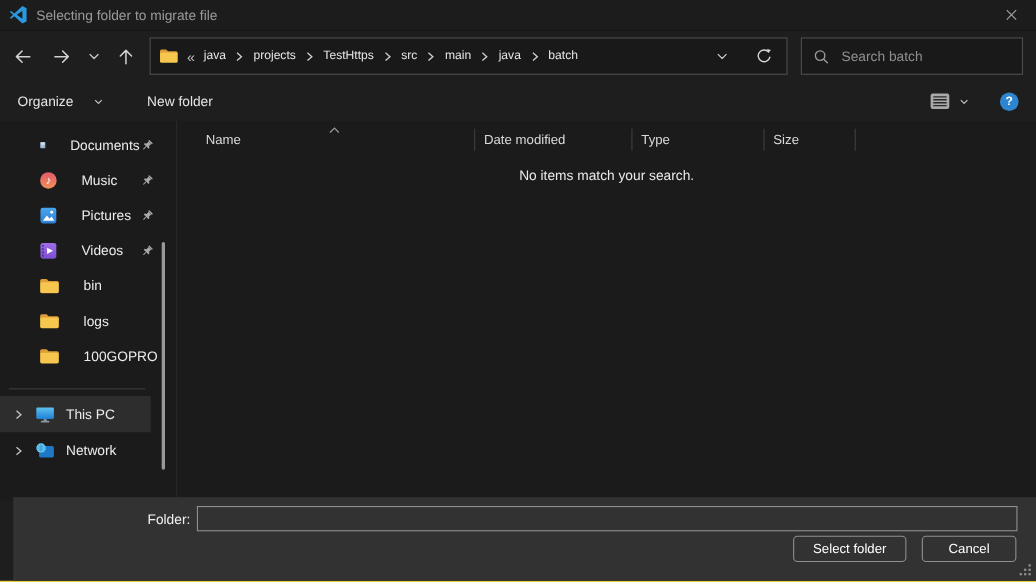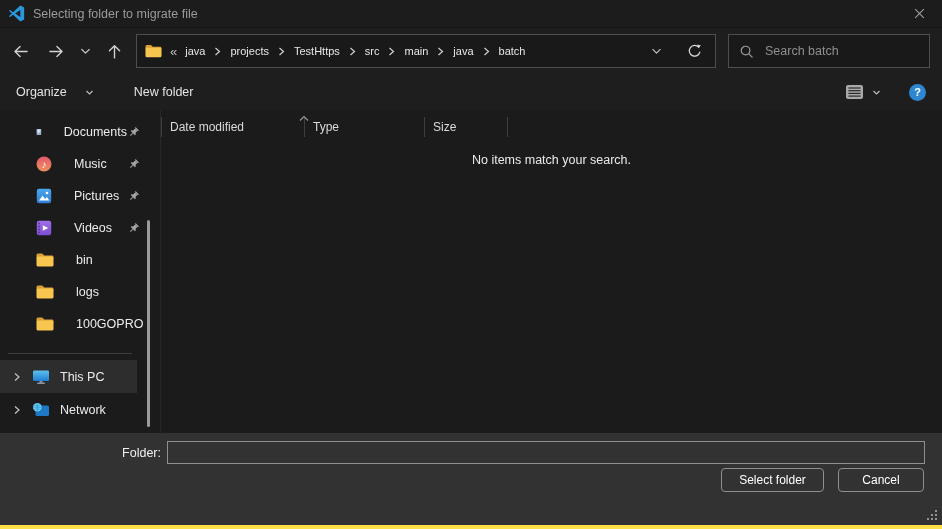--- a/index.html
+++ b/index.html
@@ -1,17 +1,17 @@
 <!DOCTYPE html>
 <html><head>
 <meta charset="utf-8">
 <style>
   html,body{margin:0;padding:0;background:#000;}
   *{box-sizing:border-box;font-family:"Liberation Sans",sans-serif;}
-  .window{position:relative;width:942px;height:529px;background:#1e1e1e;overflow:hidden;border-bottom:4px solid #fde047;}
+  .window{position:relative;width:942px;height:529px;background:#1e1e1e;overflow:hidden;border-bottom:1px solid #fde047;}
 
   
   .titlebar{height:28px;background:#1c1c1c;display:flex;align-items:center;padding:0 8px;border-bottom:1px solid #171717;}
   .titlebar .title{flex:1;color:#9a9a9a;font-size:12.5px;margin-left:8px;white-space:nowrap;}
   .close-btn{width:26px;height:22px;display:flex;align-items:center;justify-content:center;margin-right:2px;}
 
   
   .navbar{height:46px;display:flex;align-items:center;padding:0 12px 0 6px;background:#1e1e1e;}
   .nav-btn{width:28px;height:30px;display:flex;align-items:center;justify-content:center;flex:none;}
   .nav-btn.small{width:22px;}
@@ -52,21 +52,21 @@
   .col{height:20px;display:flex;align-items:center;padding-left:8px;}
   .col.c-name{width:270px;padding-left:26px;}
   .col.c-date{width:142px;}
   .col.c-type{width:119px;}
   .col.c-size{width:82px;}
   .col-div{width:1px;height:20px;background:#3f3f3f;flex:none;}
   .sort-caret{position:absolute;left:138px;top:-3px;}
   .empty-msg{position:absolute;left:0;right:0;top:43px;text-align:center;color:#eaeaea;font-size:12.5px;}
 
   
-  .footer{position:absolute;left:0;right:0;bottom:0;height:92px;background:#323232;}
+  .footer{position:absolute;left:12px;right:0;bottom:0;height:76px;background:#323232;}
   .folder-row{display:flex;align-items:center;margin-top:8px;padding-right:17px;}
   .folder-row .flabel{width:167px;text-align:right;padding-right:6px;color:#f0f0f0;font-size:12.5px;flex:none;}
   .folder-row input{flex:1;height:23px;background:#323232;border:1px solid #8f8f8f;color:#e8e8e8;font-size:12.5px;padding:0 6px;outline:none;}
   .btn-row{display:flex;justify-content:flex-end;gap:14px;margin-top:4px;padding-right:18px;}
   .btn{min-width:86px;height:24px;background:#323232;border:1px solid #8f8f8f;border-radius:4px;color:#fff;font-size:12px;display:flex;align-items:center;justify-content:center;padding:0 12px;}
   .btn.primary{min-width:103px;}
   .grip{position:absolute;right:4px;bottom:4px;width:11px;height:11px;}
   .grip i{position:absolute;left:0;top:0;width:2px;height:2px;background:transparent;
     box-shadow:8px 0 #949494,4px 4px #949494,8px 4px #949494,0 8px #949494,4px 8px #949494,8px 8px #949494;}
 </style>
@@ -368,20 +368,23 @@
 
     <div class="side-scroll"></div>
 
     <div class="content">
       <div class="listhead">
         <span class="sort-caret">
           <svg width="10" height="7" viewBox="0 0 10 7">
               <path d="M1 5.5 L5 1.5 L9 5.5" fill="none" stroke="#9a9a9a" stroke-width="1.1"></path>
             </svg>
         </span>
+        <div class="col c-name">
+            <span>Name</span>
+          </div>
         <div class="col-div"></div>
         <div class="col c-date">
             <span>Date modified</span>
           </div>
         <div class="col-div"></div>
         <div class="col c-type">
             <span>Type</span>
           </div>
         <div class="col-div"></div>
         <div class="col c-size">

